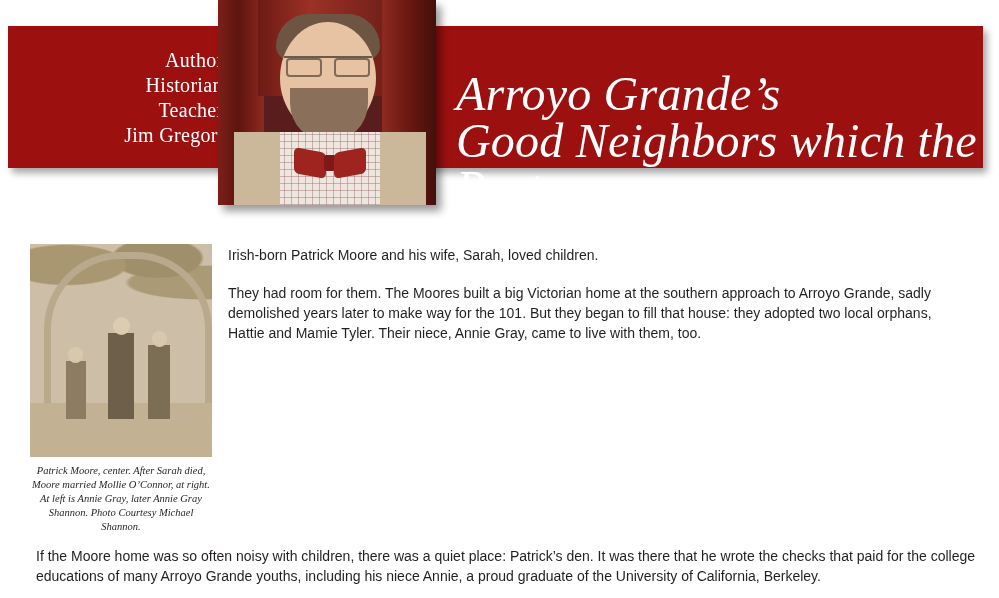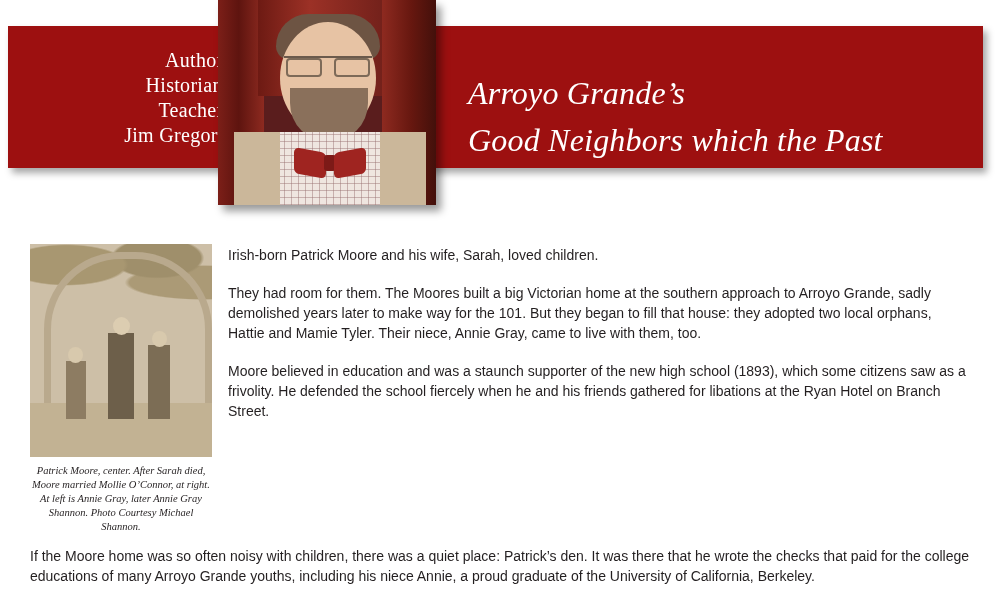--- a/index.html
+++ b/index.html
@@ -48,24 +48,23 @@
   .banner-left-text div {
     white-space: nowrap;
   }
   .banner-title {
     position: absolute;
     left: 448px;
     top: 44px;
     color: #ffffff;
     font-family: "Liberation Serif", serif;
     font-style: italic;
-    font-size: 32px;
+    font-size: 48px;
     line-height: 47px;
     letter-spacing: 0.2px;
-    margin-left: 12px;
   }
 
   
   .portrait {
     position: absolute;
     left: 218px;
     top: 0px;
     width: 218px;
     height: 205px;
     box-shadow: 5px 6px 8px rgba(0,0,0,0.4);
@@ -252,21 +251,21 @@
     width: 742px;
   }
   .body-col p, .full-col p {
     margin: 0 0 18px 0;
     font-size: 14px;
     line-height: 20px;
     color: #231f20;
   }
   .full-col {
     position: absolute;
-    left: 30px;
+    left: 36px;
     top: 321px;
     width: 940px;
   }
   .full-col p { margin-bottom: 0; }
 </style>
 </head>
 <body>
 
 <div class="header-wrap">
 
@@ -315,19 +314,18 @@
       <div class="p2-head"></div>
       <div class="fig-person p3"></div>
       <div class="p3-head"></div>
     </div>
     <div class="figure-cap">Patrick Moore, center. After Sarah died, Moore married Mollie O’Connor, at right. At left is Annie Gray, later Annie Gray Shannon. Photo Courtesy Michael Shannon.</div>
   </div>
 
   <div class="body-col">
     <p>Irish-born Patrick Moore and his wife, Sarah, loved children.</p>
     <p>They had room for them. The Moores built a big Victorian home at the southern approach to Arroyo Grande, sadly demolished years later to make way for the 101. But they began to fill that house: they adopted two local orphans, Hattie and Mamie Tyler. Their niece, Annie Gray, came to live with them, too.</p>
-    <p>Moore believed in education and was a staunch supporter of the new high school (1893), which some citizens saw as a frivolity. He defended the school fiercely when he and his friends gathered for libations at the Ryan Hotel on Branch Street.</p>
   </div>
 
   <div class="full-col">
     <p>If the Moore home was so often noisy with children, there was a quiet place: Patrick’s den. It was there that he wrote the checks that paid for the college educations of many Arroyo Grande youths, including his niece Annie, a proud graduate of the University of California, Berkeley.</p>
   </div>
 </div>
 
 </body></html>

